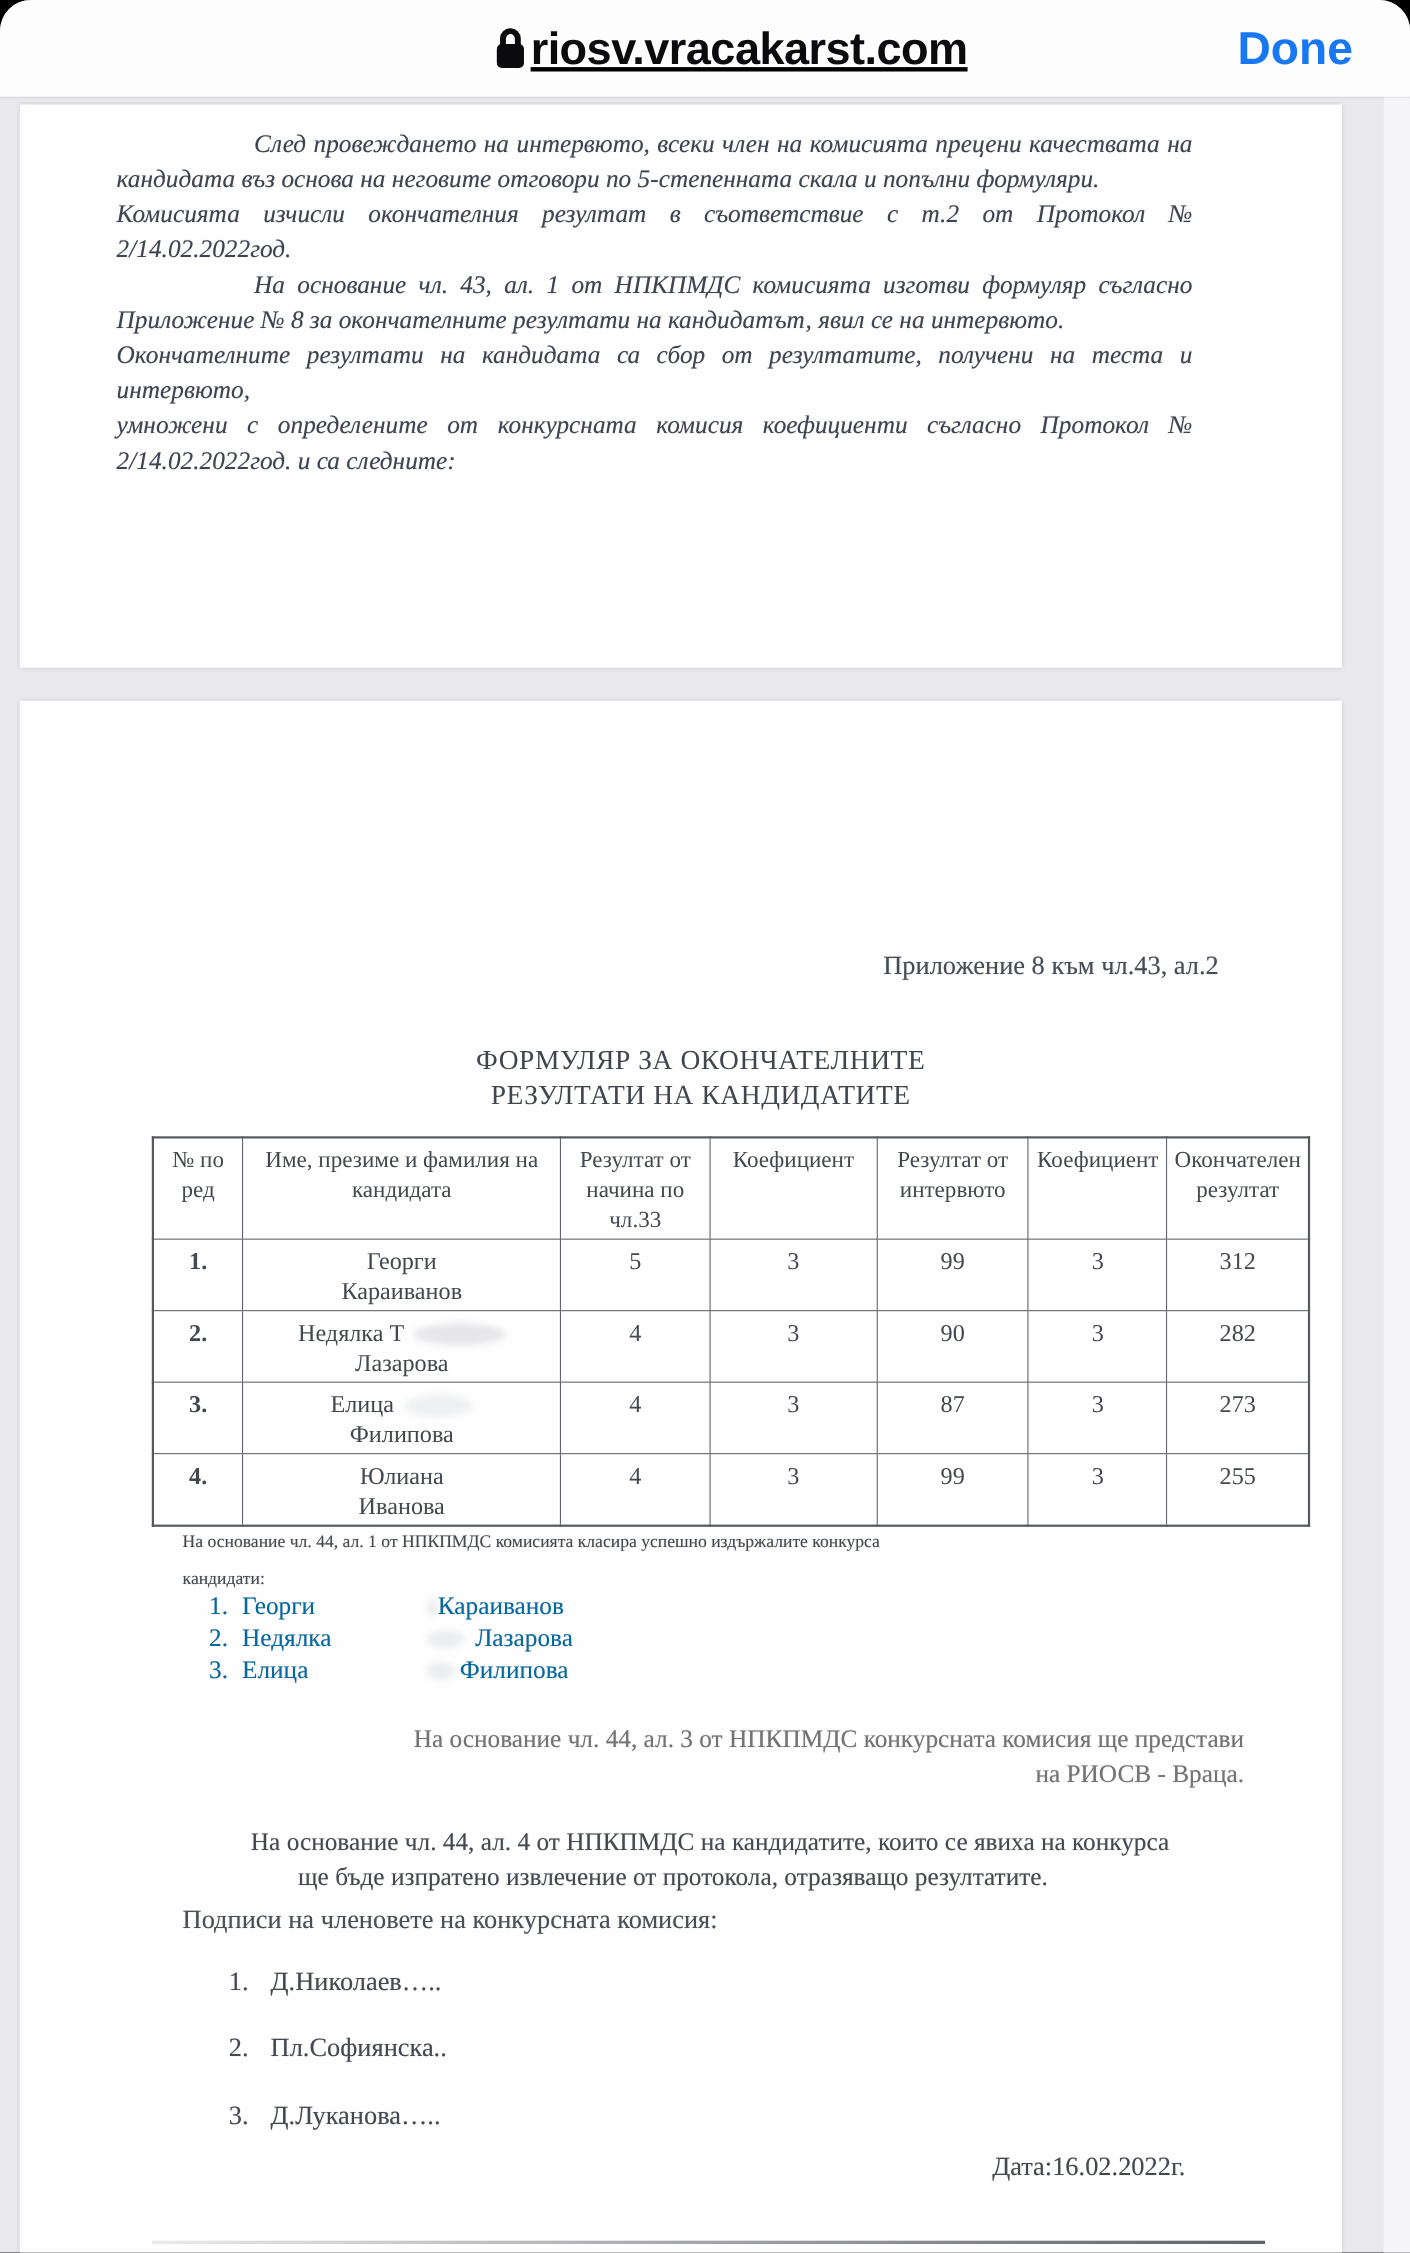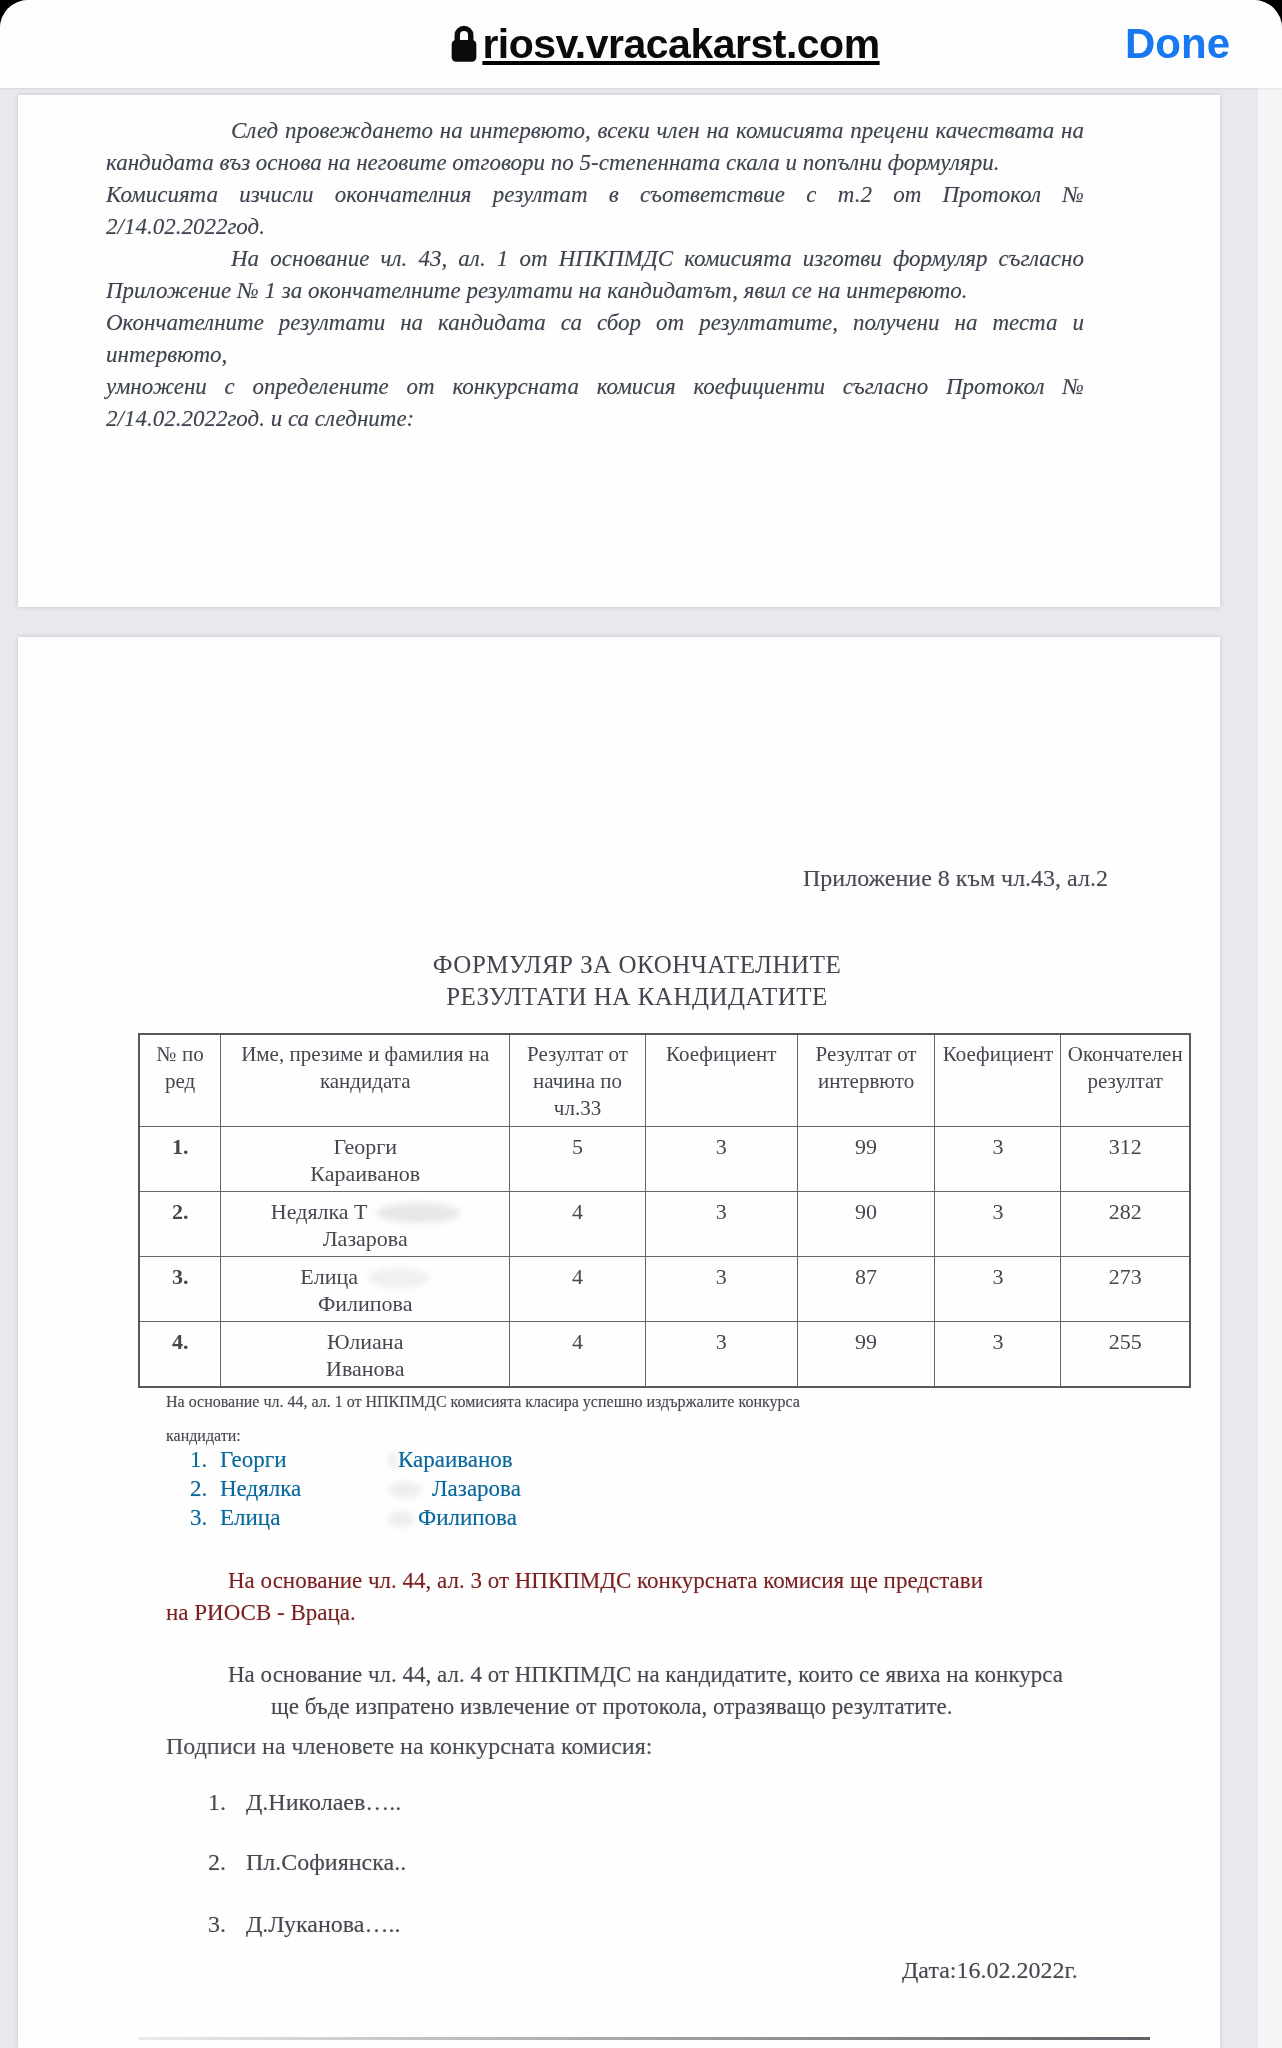--- a/index.html
+++ b/index.html
@@ -43,21 +43,21 @@
   .sm1{width:84px;margin-left:8px;}
   .sm2{width:62px;margin-left:10px;background:rgba(110,115,128,0.10);}
   
   .p44-1{position:absolute;left:148px;top:748px;width:940px;font-size:16px;line-height:34px;color:#45494f;}
   .ranked{position:absolute;left:172px;top:808px;font-size:23px;line-height:29px;color:#0369a1;}
   .rank-item .rk{display:inline-block;width:30px;}
   .rank-item .first{display:inline-block;width:168px;}
   .rank-item .gap{display:inline-block;height:16px;border-radius:50%;filter:blur(3px);
           background:rgba(110,115,128,0.12);vertical-align:-2px;}
   .g1{width:10px;}.g2{width:34px;margin-right:10px;}.g3{width:26px;margin-right:4px;}
-  .p44-3{position:absolute;left:148px;top:928px;width:965px;font-size:23px;line-height:32px;color:#7f1d1d;}
+  .p44-3{position:absolute;left:148px;top:928px;width:965px;font-size:23px;line-height:32px;color:#737373;text-align:right;}
   .ti{text-indent:62px;}
   .p44-4{position:absolute;left:148px;top:1022px;width:965px;font-size:23px;line-height:32px;color:#45494f;}
   .p44-4 .l2{margin-left:105px;}
   .sigtitle{position:absolute;left:148px;top:1096px;font-size:24px;color:#4a4e55;}
   .sig{position:absolute;left:190px;font-size:24px;color:#45494f;}
   .sig .sn{display:inline-block;width:38px;}
   .sig1{top:1152px;}.sig2{top:1212px;}.sig3{top:1274px;}
   .datebox{position:absolute;left:884px;top:1320px;font-size:24px;color:#45494f;}
   .scanline{position:absolute;left:120px;top:1400px;width:1012px;height:3px;
           background:linear-gradient(90deg,rgba(95,99,106,0.12),rgba(80,84,90,0.45) 40%,rgba(55,58,64,0.8));}
@@ -81,21 +81,21 @@
     <button class="done-btn">Done</button>
   </div>
 
   <div class="card card1">
     <div class="p1text doc">
       <div class="ln j ind">След провеждането на интервюто, всеки член на комисията прецени качествата на</div>
       <div class="ln">кандидата въз основа на неговите отговори по 5-степенната скала и попълни формуляри.</div>
       <div class="ln j">Комисията изчисли окончателния резултат в съответствие с т.2 от Протокол №</div>
       <div class="ln">2/14.02.2022год.</div>
       <div class="ln j ind">На основание чл. 43, ал. 1 от НПКПМДС комисията изготви формуляр съгласно</div>
-      <div class="ln">Приложение № 1 за окончателните резултати на кандидатът, явил се на интервюто.</div>
+      <div class="ln">Приложение № 8 за окончателните резултати на кандидатът, явил се на интервюто.</div>
       <div class="ln j">Окончателните резултати на кандидата са сбор от резултатите, получени на теста и интервюто,</div>
       <div class="ln j">умножени с определените от конкурсната комисия коефициенти съгласно Протокол №</div>
       <div class="ln">2/14.02.2022год. и са следните:</div>
     </div>
   </div>
 
   <div class="card card2">
     <div class="annex doc">Приложение 8 към чл.43, ал.2</div>
 
     <div class="ftitle">

